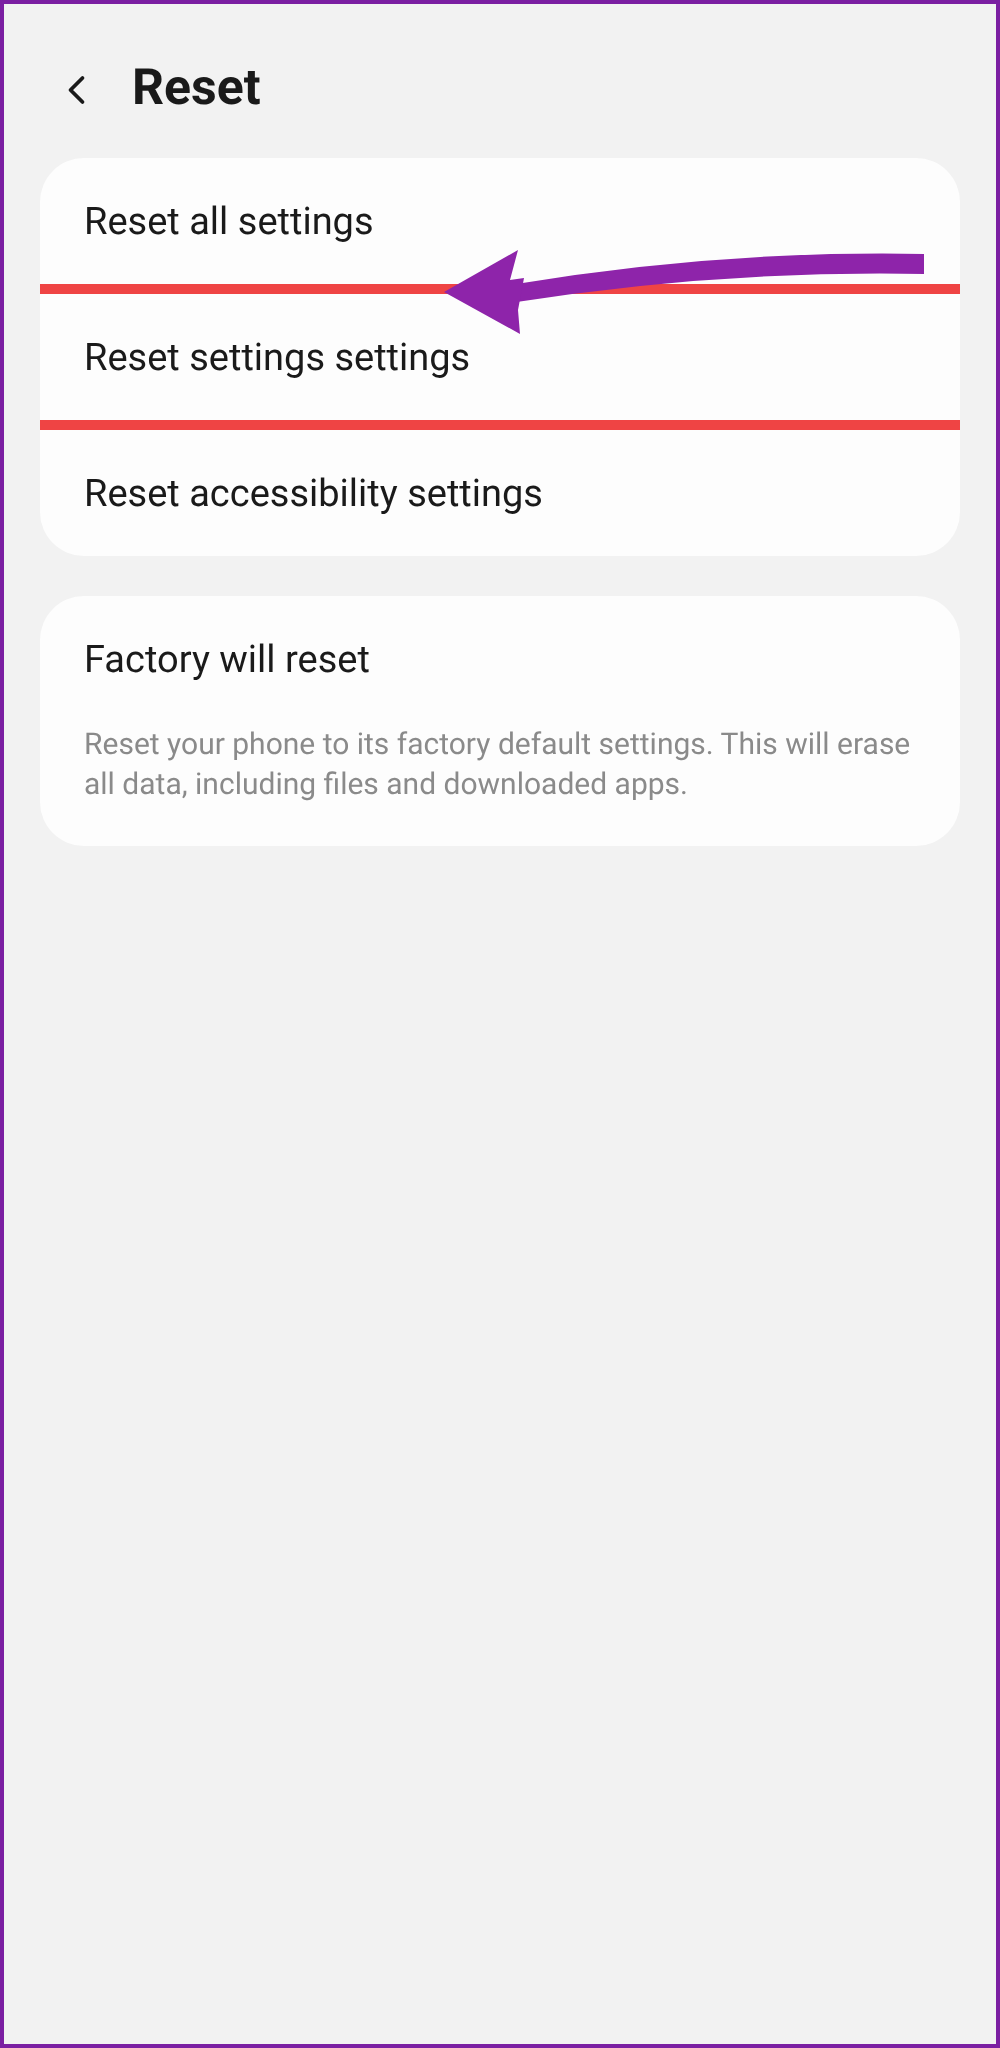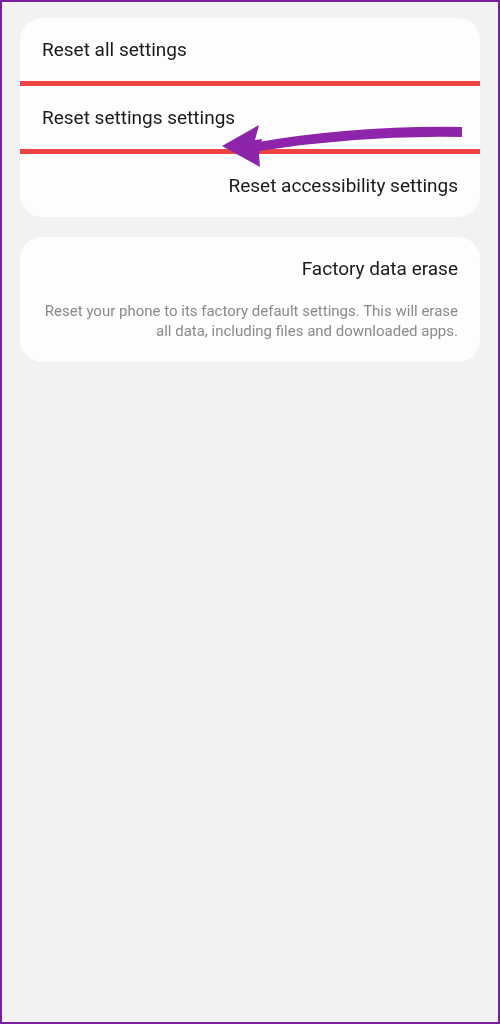--- a/index.html
+++ b/index.html
@@ -50,21 +50,20 @@
       margin: 0 10px 20px 10px;
       overflow: hidden;
     }
     .list-item {
       padding: 20px 22px;
       border-bottom: 5px solid #ef4444;
       cursor: pointer;
     }
     .list-item:last-child {
       border-bottom: none;
-      text-align: right;
     }
     .list-item-label {
       font-size: 19px;
       font-weight: 400;
       color: #1a1a1a;
     }
     .list-item-sub {
       font-size: 15px;
       color: #8a8a8a;
       line-height: 1.35;
@@ -76,36 +75,44 @@
       left: 215px;
       width: 250px;
       height: 60px;
       pointer-events: none;
     }
   </style>
 </head>
 <body>
 
 <div class="content-area">
+  <div class="header">
+    <span class="back-icon">
+      <svg viewBox="0 0 24 24" fill="none" stroke="#1a1a1a" stroke-width="2.5" stroke-linecap="round" stroke-linejoin="round">
+        <polyline points="15 4 7 12 15 20"></polyline>
+      </svg>
+    </span>
+    <span class="header-title">Reset</span>
+  </div>
 
   <div class="card">
     <div class="list-item">
       <div class="list-item-label">Reset all settings</div>
     </div>
     <div class="list-item">
       <div class="list-item-label">Reset settings settings</div>
     </div>
     <div class="list-item">
       <div class="list-item-label">Reset accessibility settings</div>
     </div>
   </div>
 
   <div class="card">
     <div class="list-item">
-      <div class="list-item-label">Factory data erase</div>
+      <div class="list-item-label">Factory will reset</div>
       <div class="list-item-sub">Reset your phone to its factory default settings. This will erase all data, including files and downloaded apps.</div>
     </div>
   </div>
 </div>
 
 <svg class="annotation-arrow" viewBox="0 0 250 60">
   <defs>
     <linearGradient id="arrowGrad" x1="0%" y1="0%" x2="100%" y2="0%">
       <stop offset="0%" stop-color="#8e24aa"></stop>
       <stop offset="100%" stop-color="#8e24aa"></stop>

